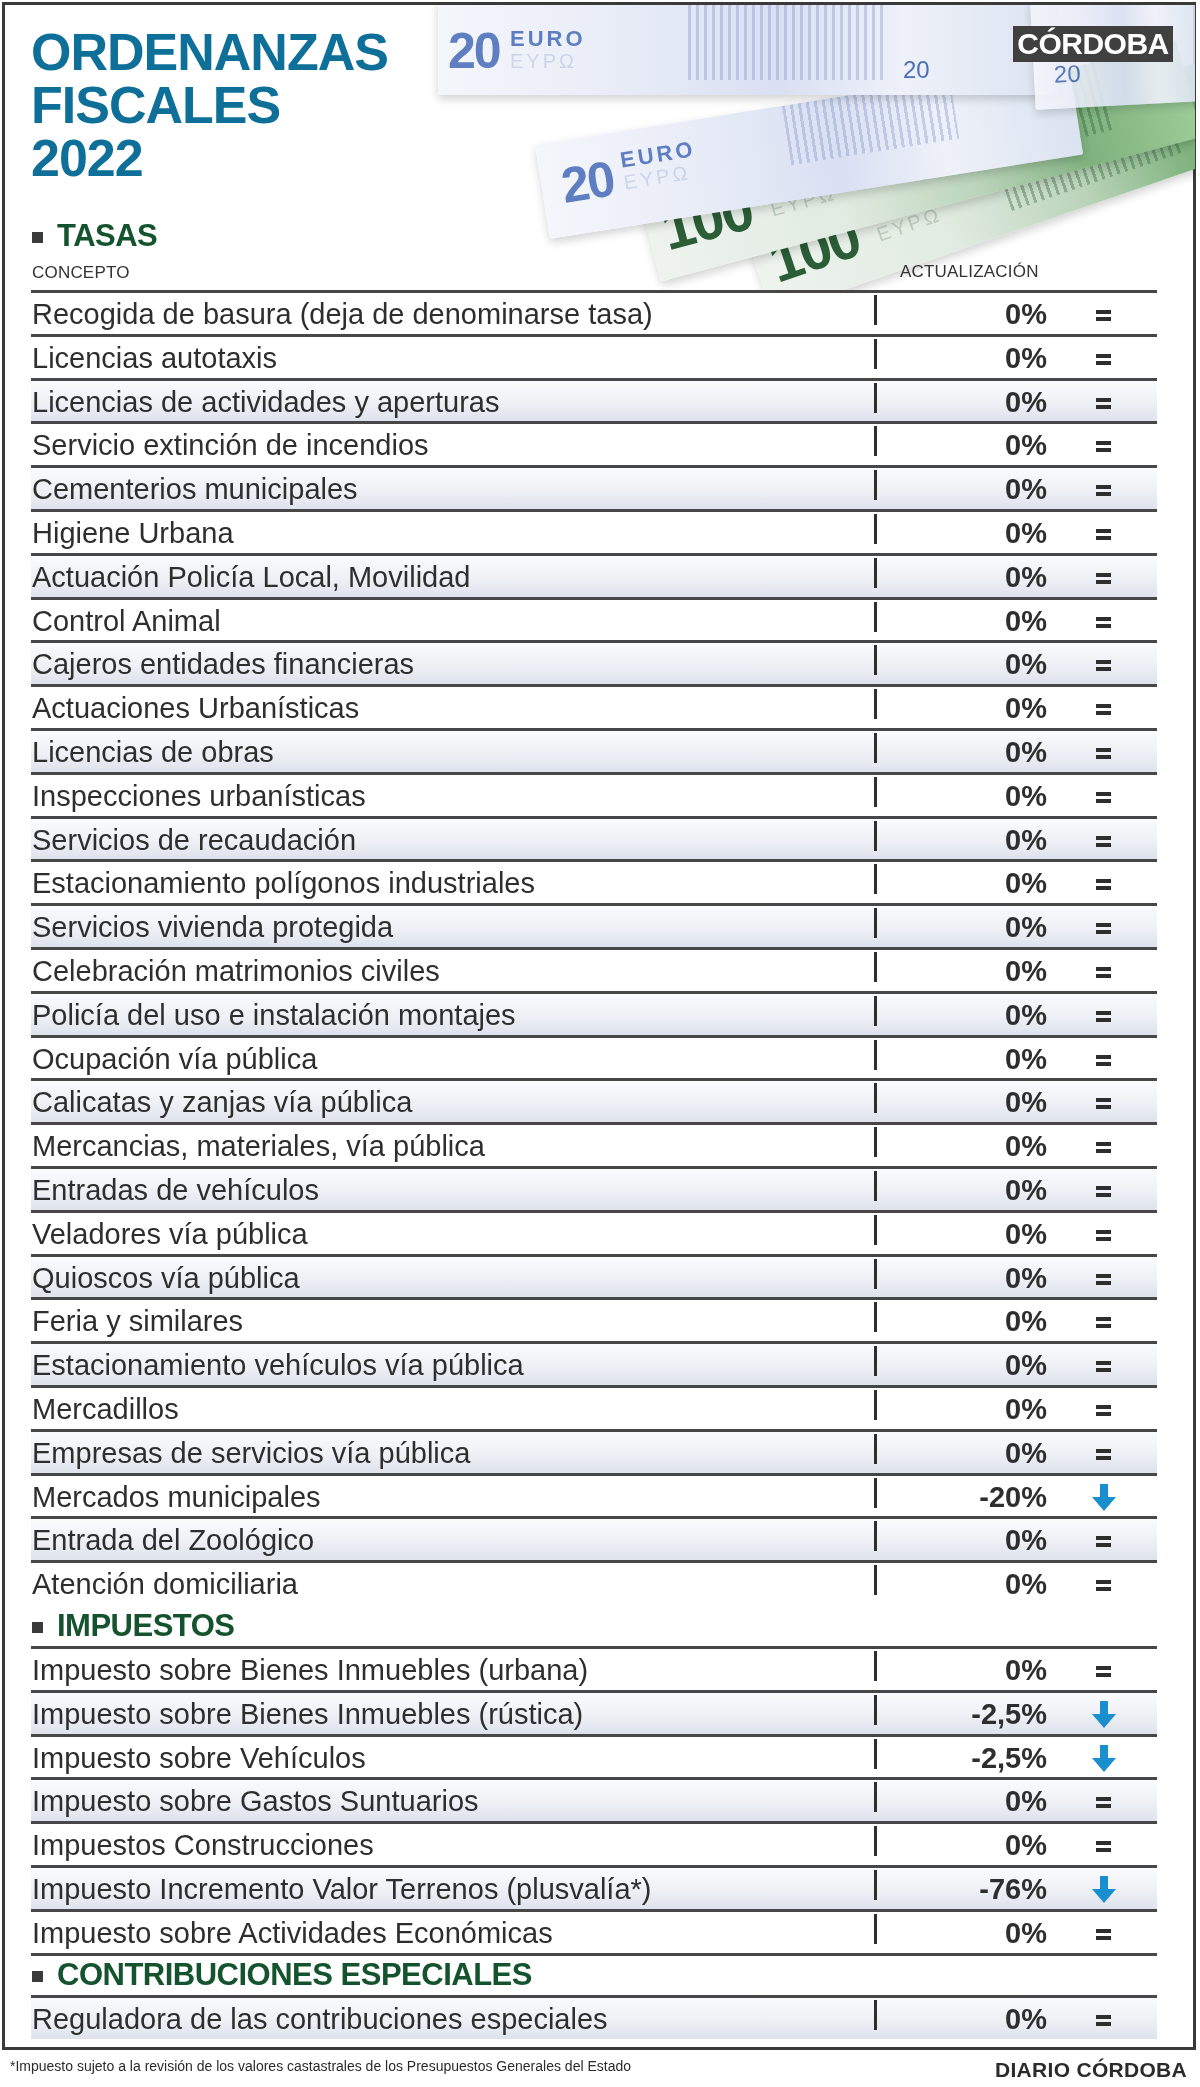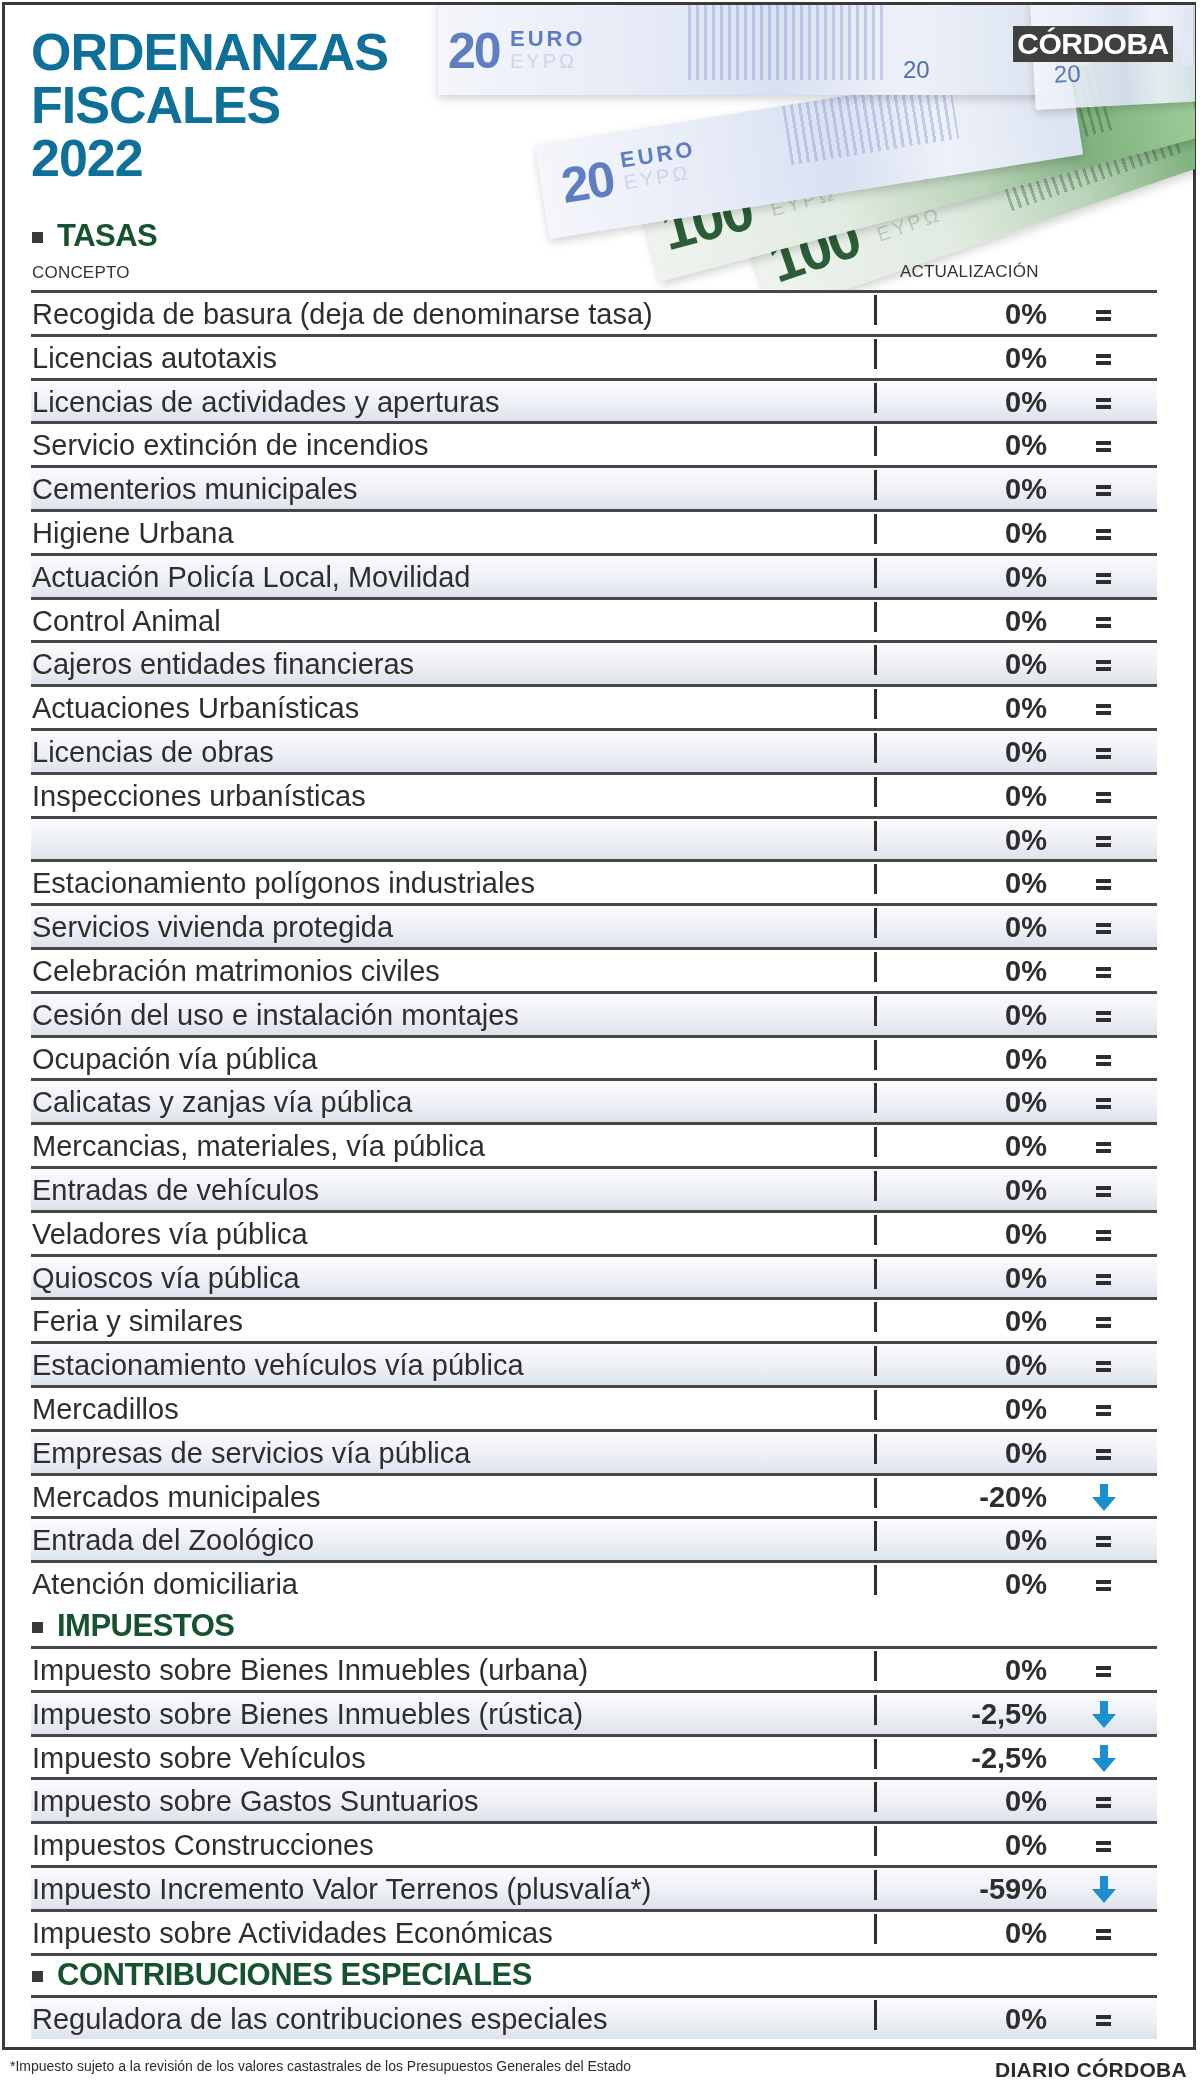--- a/index.html
+++ b/index.html
@@ -175,20 +175,21 @@
       <span class="value">0%</span>
       <span class="icon eq"></span>
     </div>
     <div class="row">
       <span class="concept">Inspecciones urbanísticas</span>
       <span class="divider"></span>
       <span class="value">0%</span>
       <span class="icon eq"></span>
     </div>
     <div class="row shaded">
+      <span class="concept">Servicios de recaudación</span>
       <span class="divider"></span>
       <span class="value">0%</span>
       <span class="icon eq"></span>
     </div>
     <div class="row">
       <span class="concept">Estacionamiento polígonos industriales</span>
       <span class="divider"></span>
       <span class="value">0%</span>
       <span class="icon eq"></span>
     </div>
@@ -198,21 +199,21 @@
       <span class="value">0%</span>
       <span class="icon eq"></span>
     </div>
     <div class="row">
       <span class="concept">Celebración matrimonios civiles</span>
       <span class="divider"></span>
       <span class="value">0%</span>
       <span class="icon eq"></span>
     </div>
     <div class="row shaded">
-      <span class="concept">Cesión del uso e instalación montajes</span>
+      <span class="concept">Policía del uso e instalación montajes</span>
       <span class="divider"></span>
       <span class="value">0%</span>
       <span class="icon eq"></span>
     </div>
     <div class="row">
       <span class="concept">Ocupación vía pública</span>
       <span class="divider"></span>
       <span class="value">0%</span>
       <span class="icon eq"></span>
     </div>
@@ -328,21 +329,21 @@
     </div>
     <div class="row">
       <span class="concept">Impuestos Construcciones</span>
       <span class="divider"></span>
       <span class="value">0%</span>
       <span class="icon eq"></span>
     </div>
     <div class="row shaded">
       <span class="concept">Impuesto Incremento Valor Terrenos (plusvalía*)</span>
       <span class="divider"></span>
-      <span class="value">-59%</span>
+      <span class="value">-76%</span>
       <span class="icon"><svg width="26" height="28" viewBox="0 0 26 28">
           <path d="M9 0 H17 V13 H25 L13 27 L1 13 H9 Z" fill="#1a8fd0"></path>
         </svg></span>
     </div>
     <div class="row">
       <span class="concept">Impuesto sobre Actividades Económicas</span>
       <span class="divider"></span>
       <span class="value">0%</span>
       <span class="icon eq"></span>
     </div>

